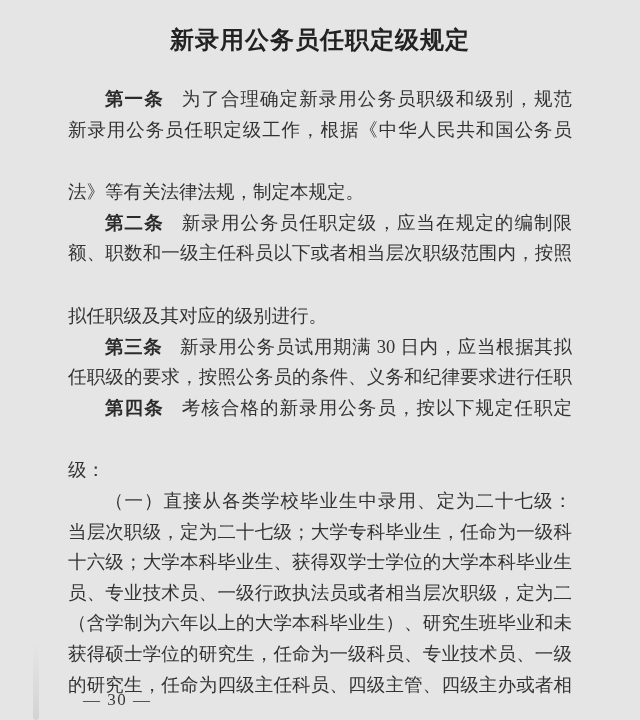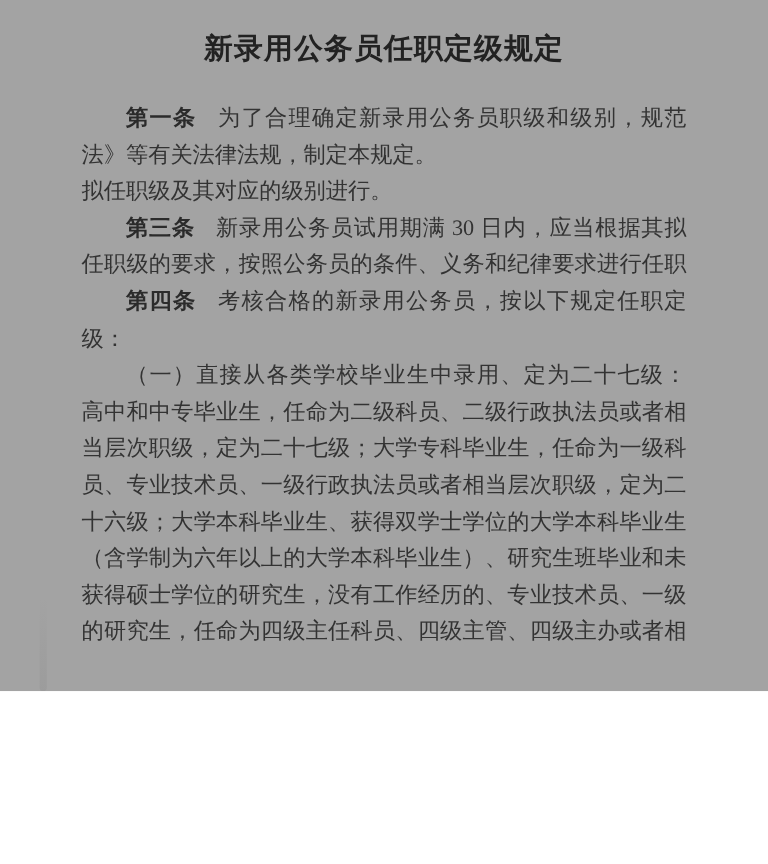--- a/index.html
+++ b/index.html
@@ -1,40 +1,40 @@
 <!DOCTYPE html>
 <html><head>
 <meta charset="utf-8">
 <style>
   html,body{margin:0;padding:0;background:#ffffff;}
   .page{
     position:relative;
-    width:640px;height:576px;
-    background:#a3a3a3;
+    width:640px;height:720px;
+    background:#e5e5e5;
     font-family:"Liberation Serif","DejaVu Serif",serif;
     color:#333333;
     overflow:hidden;
   }
   .title{
     position:absolute;top:24px;left:0;width:100%;
     text-align:center;
     font-size:24px;font-weight:bold;letter-spacing:1px;
     color:#222222;
   }
   .doc-body{
     position:absolute;top:84px;left:68px;width:504px;
   }
   .line{
     height:30.6px;line-height:30.6px;
     font-size:18.5px;
     text-align:justify;
     text-align-last:justify;
     text-justify:inter-character;
   }
-  .line.end{text-align-last:left;}
+  .line.end{text-align-last:left;margin-top:32px;}
   .line.indent{padding-left:37px;}
   .label{font-weight:bold;color:#2b2b2b;}
   .gap{display:inline-block;width:17px;}
   .pageno{
     position:absolute;left:83px;top:690px;
     font-size:17px;letter-spacing:1.5px;color:#3a3a3a;text-align:right;
   }
   .scan-streak{
     position:absolute;left:33px;bottom:0;width:6px;height:78px;
     background:linear-gradient(to bottom, rgba(120,120,120,0), rgba(120,120,120,0.16));
@@ -44,37 +44,39 @@
 </head>
 <body>
 
 <div class="page">
 
   <div class="title">新录用公务员任职定级规定</div>
 
   <div class="doc-body">
 
     <div class="line indent"><span class="label">第一条</span><span class="gap"></span><span>为了合理确定新录用公务员职级和级别，规范</span></div>
+    <div class="line">新录用公务员任职定级工作，根据《中华人民共和国公务员</div>
     <div class="line end">法》等有关法律法规，制定本规定。</div>
 
+    <div class="line indent"><span class="label">第二条</span><span class="gap"></span><span>新录用公务员任职定级，应当在规定的编制限</span></div>
+    <div class="line">额、职数和一级主任科员以下或者相当层次职级范围内，按照</div>
     <div class="line end">拟任职级及其对应的级别进行。</div>
 
     <div class="line indent"><span class="label">第三条</span><span class="gap"></span><span>新录用公务员试用期满 30 日内，应当根据其拟</span></div>
     <div class="line">任职级的要求，按照公务员的条件、义务和纪律要求进行任职</div>
 
     <div class="line indent"><span class="label">第四条</span><span class="gap"></span><span>考核合格的新录用公务员，按以下规定任职定</span></div>
     <div class="line end">级：</div>
 
     <div class="line indent">（一）直接从各类学校毕业生中录用、定为二十七级：</div>
-    <div class="line">高中和中专毕业生，任命为二级科员、二级行政执法员或者相</div>
     <div class="line">当层次职级，定为二十七级；大学专科毕业生，任命为一级科</div>
+    <div class="line">十六级；大学本科毕业生、获得双学士学位的大学本科毕业生</div>
     <div class="line">员、专业技术员、一级行政执法员或者相当层次职级，定为二</div>
-    <div class="line">十六级；大学本科毕业生、获得双学士学位的大学本科毕业生</div>
     <div class="line">（含学制为六年以上的大学本科毕业生）、研究生班毕业和未</div>
-    <div class="line">获得硕士学位的研究生，没有工作经历的、专业技术员、一级</div>
+    <div class="line">获得硕士学位的研究生，任命为一级科员、专业技术员、一级</div>
     <div class="line">的研究生，任命为四级主任科员、四级主管、四级主办或者相</div>
 
   </div>
 
   <div class="pageno">— 30 —</div>
 
   <div class="scan-streak"></div>
 
 </div>
 

